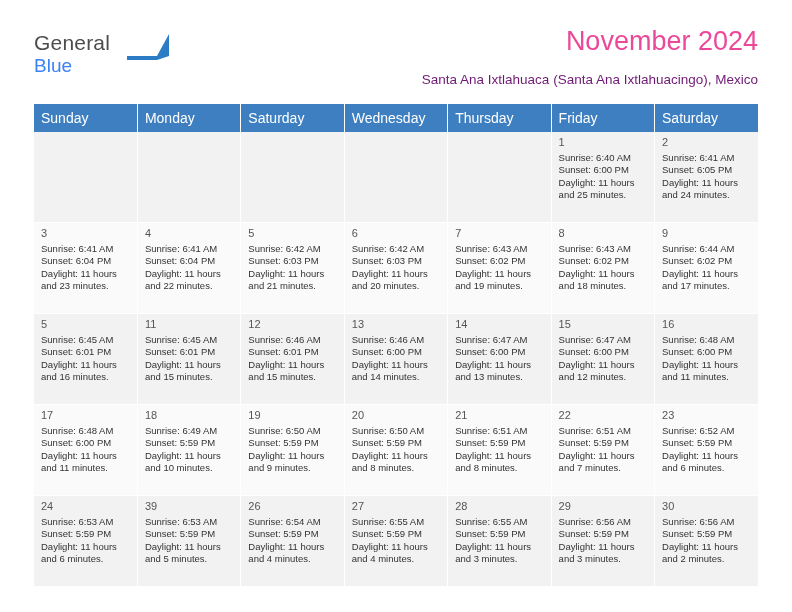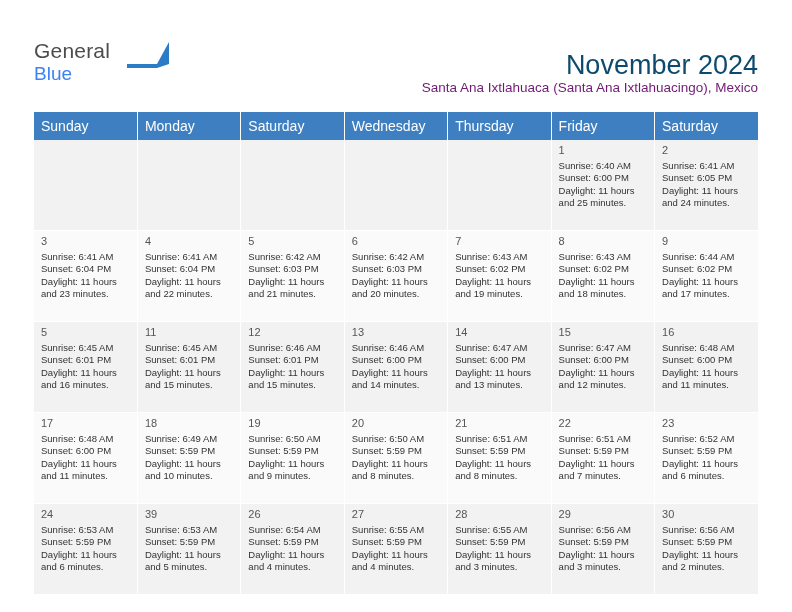--- a/index.html
+++ b/index.html
@@ -12,21 +12,21 @@
     background: #ffffff;
     font-family: "Liberation Sans", sans-serif;
     color: #222222;
     overflow: hidden;
   }
   .page {
     position: relative;
     width: 792px;
     height: 612px;
     box-sizing: border-box;
-    padding: 34px 34px 0 34px;
+    padding: 26px 34px 0 34px;
   }
   
   .header {
     position: relative;
     height: 72px;
   }
   .logo {
     position: absolute;
     left: 0;
     top: 6px;
@@ -48,23 +48,23 @@
   .logo-swoosh {
     position: absolute;
     left: 93px;
     top: 2px;
     width: 42px;
     height: 26px;
   }
   .title {
     position: absolute;
     right: 0;
-    top: 16px;
+    top: 0;
     font-size: 27px;
-    color: #0c4a6e;
+    color: #ec4899;
     text-align: right;
     white-space: nowrap;
   }
   .subtitle {
     position: absolute;
     right: 0;
     top: 46px;
     font-size: 13.5px;
     color: #701a75;
     text-align: right;

